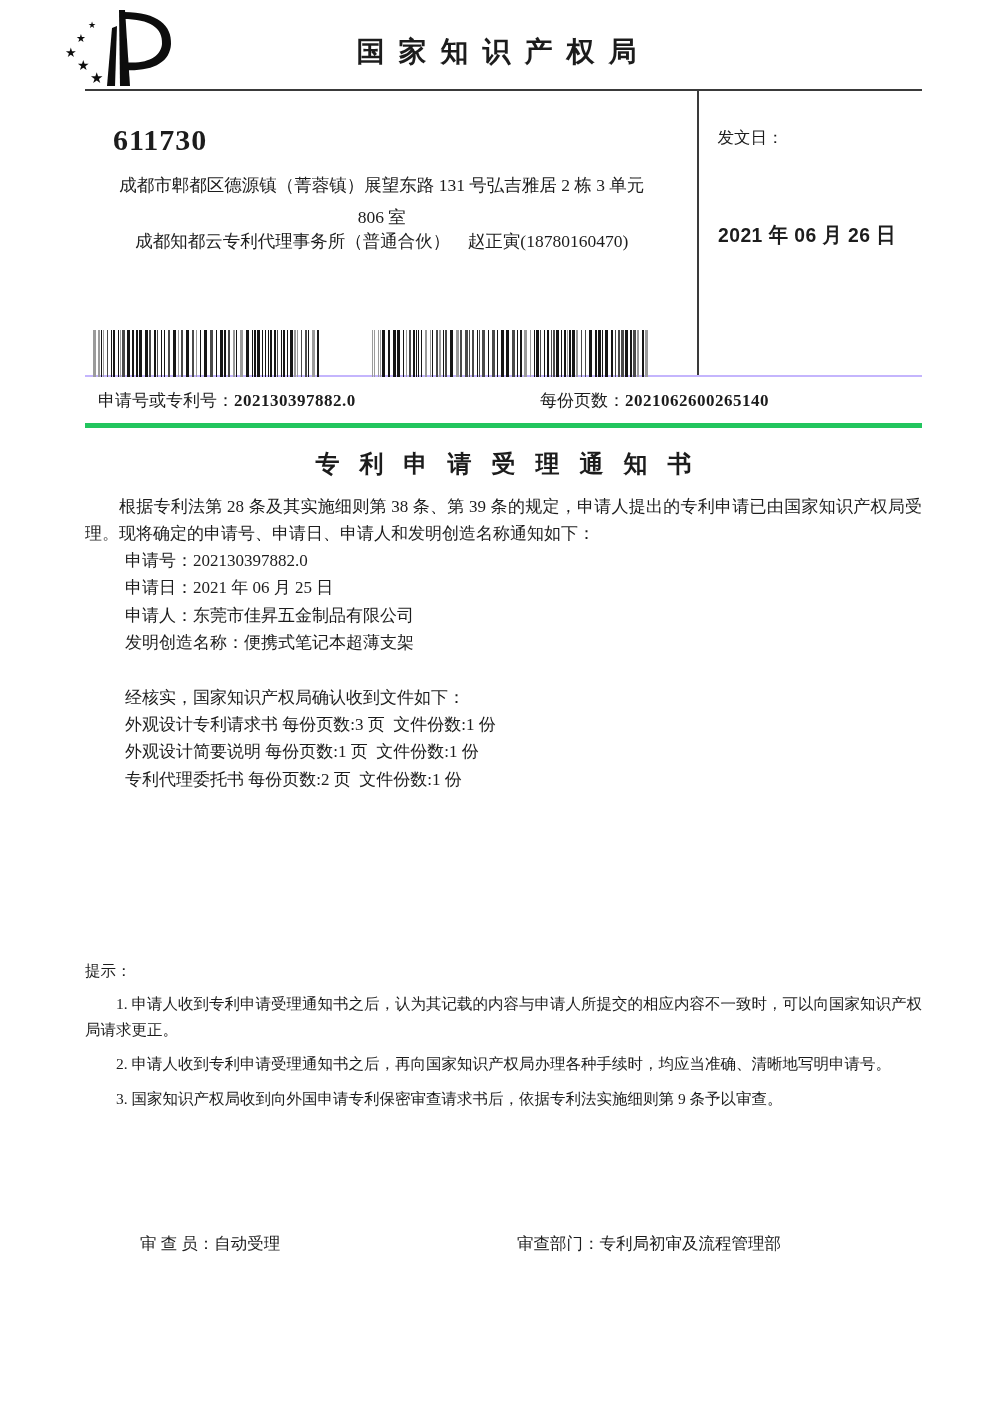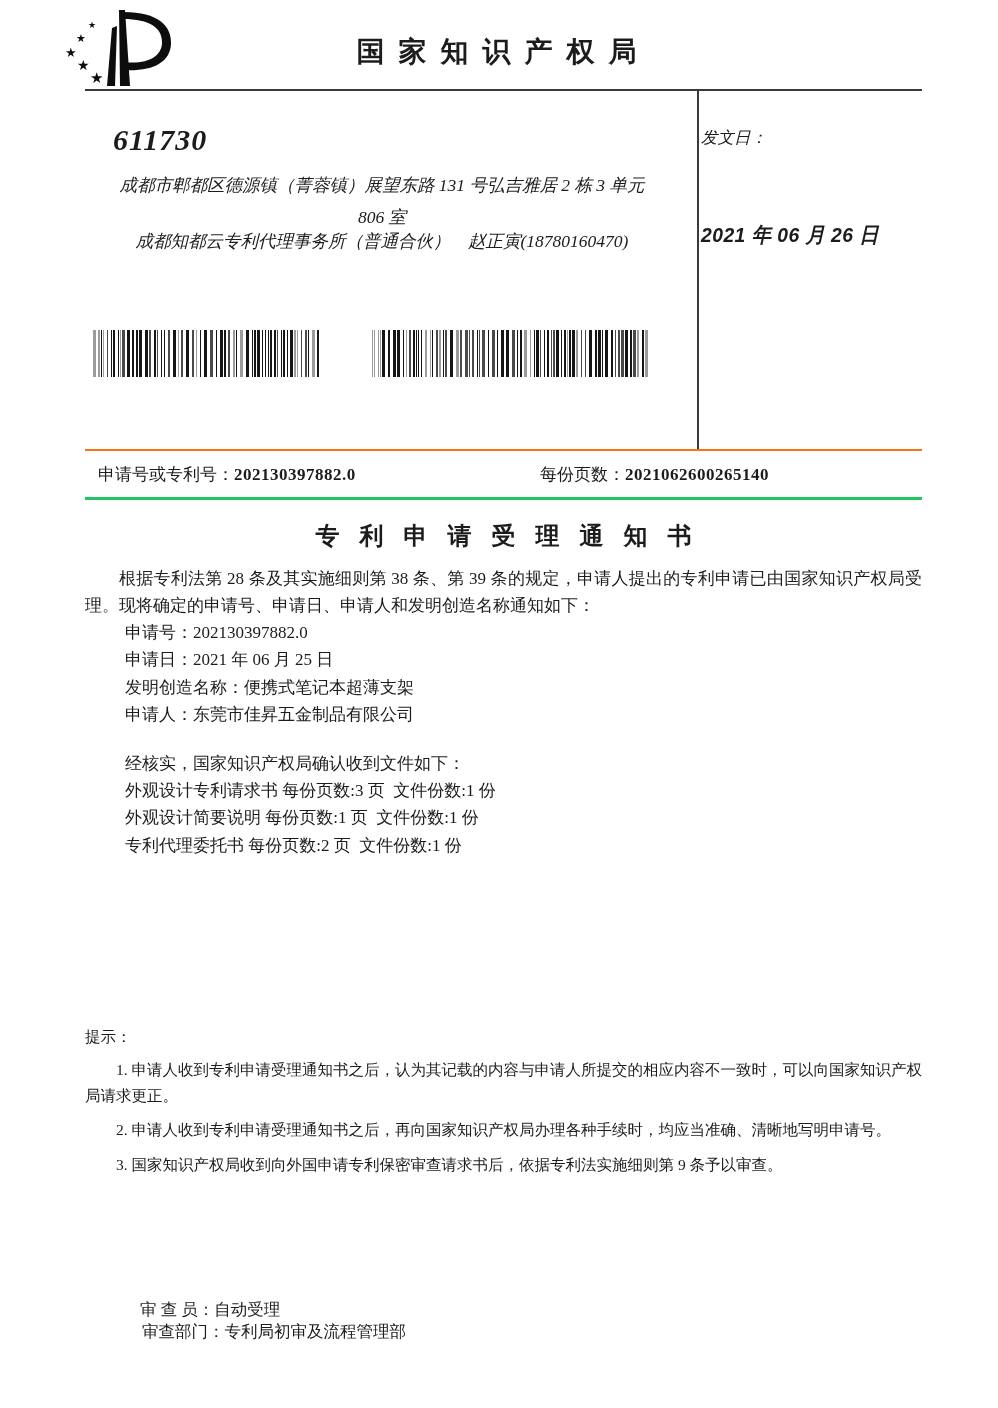--- a/index.html
+++ b/index.html
@@ -9,56 +9,56 @@
   .page { position:absolute; inset:0; background:#fff; }
   .content { margin-left:85px; width:837px; }
 
   
   .header { position:relative; height:91px; border-bottom:2px solid #3a3a3a; }
   .logo { position:absolute; left:-23px; top:6px; width:130px; height:84px; }
   .agency-title { text-align:center; padding-top:33px; font-size:28px; font-weight:bold;
                   letter-spacing:14px; white-space:nowrap; }
 
   
-  .top-box { display:flex; border-bottom:2px solid #f97316; height:360px;font-style:italic; }
+  .top-box { display:flex; border-bottom:2px solid #c4b5fd; height:286px; }
   .addr-col { width:607px; position:relative; }
   .postal { font-size:30px; font-weight:bold; margin:32px 0 0 28px; letter-spacing:1px; }
   .addr-line1 { font-size:17.5px; text-align:center; margin-top:16px; padding:0 14px; }
   .addr-line2 { font-size:17.5px; text-align:center; margin-top:8px; }
   .addr-line3 { font-size:17.5px; text-align:center; margin-top:0; }
   .barcode-row { position:absolute; left:8px; top:239px; display:flex; }
   .barcode { height:47px; display:flex; align-items:stretch; overflow:hidden; }
   .barcode i { flex:none; height:100%; }
   .bc1 { width:230px; }
   .bc2 { width:280px; margin-left:49px; }
-  .date-col { width:230px; border-left:2px solid #3a3a3a; padding:36px 0 0 2px;margin-left:18px; }
+  .date-col { width:230px; border-left:2px solid #3a3a3a; padding:36px 0 0 19px;margin-left:18px; }
   .issue-date-label { font-size:16.5px; }
   .issue-date { margin-top:72px; font-family:"Liberation Sans","DejaVu Sans",sans-serif;
                 font-size:21px; font-weight:700; letter-spacing:0.5px;
                 transform:scaleX(0.92); transform-origin:left; white-space:nowrap; }
 
   
   .ref-row { display:flex; align-items:baseline; padding:12px 0 11px 13px;
-             border-bottom:3px solid #22c55e; font-size:17px; }
+             border-bottom:5px solid #22c55e; font-size:17px; }
   .ref-left { width:442px; white-space:nowrap; }
   .ref-num { font-weight:bold; letter-spacing:0.5px; }
 
   
   .doc-title { text-align:center; font-size:24px; font-weight:bold; letter-spacing:20px;
                padding-left:20px; margin-top:20px; white-space:nowrap; }
   .para { font-size:17px; line-height:27px; text-indent:2em; margin-top:13px; text-align:justify; }
   .field-list { margin-top:0; }
   .field-line, .doc-line { font-size:17px; line-height:27.4px; margin-left:40px; white-space:pre; }
-  .docs-block { margin-top:21px; }
+  .docs-block { margin-top:27px; }
   .tips-block { margin-top:168px; font-size:15.5px; }
   .tips-label { font-size:15.5px; }
   .tip { font-size:15.5px; line-height:25.5px; text-indent:2em; margin-top:9px; text-align:justify; }
 
   
-  .sign-row { display:flex; margin-top:122px; font-size:16.5px;flex-direction:column; }
+  .sign-row { display:flex; margin-top:122px; font-size:16.5px; }
   .sign-left { margin-left:55px; width:320px; white-space:nowrap; }
   .sign-right { white-space:nowrap; margin-left:57px; }
 
   
   .footer { margin-top:42px; border-top:2px solid #3a3a3a; padding-top:10px;
             display:flex; font-family:"Liberation Sans","DejaVu Sans",sans-serif; }
   .footer-codes { width:95px; font-size:13.5px; color:#222; padding-top:2px; }
   .footer-codes div { line-height:21px; }
   .footer-text { width:742px; font-size:14.5px; line-height:22px; color:#161616; }
   .footer-line1 { white-space:pre; }
@@ -243,22 +243,22 @@
       </div>
     </div>
 
     <div class="doc-title">专利申请受理通知书</div>
 
     <p class="para">根据专利法第 28 条及其实施细则第 38 条、第 39 条的规定，申请人提出的专利申请已由国家知识产权局受理。现将确定的申请号、申请日、申请人和发明创造名称通知如下：</p>
 
     <div class="field-list">
       <div class="field-line">申请号：202130397882.0</div>
       <div class="field-line">申请日：2021 年 06 月 25 日</div>
+      <div class="field-line">申请人：东莞市佳昇五金制品有限公司</div>
       <div class="field-line">发明创造名称：便携式笔记本超薄支架</div>
-      <div class="field-line">申请人：东莞市佳昇五金制品有限公司</div>
     </div>
 
     <div class="docs-block">
       <div class="doc-line">经核实，国家知识产权局确认收到文件如下：</div>
       <div class="doc-line">外观设计专利请求书 每份页数:3 页  文件份数:1 份</div>
       <div class="doc-line">外观设计简要说明 每份页数:1 页  文件份数:1 份</div>
       <div class="doc-line">专利代理委托书 每份页数:2 页  文件份数:1 份</div>
     </div>
 
     <div class="tips-block">

